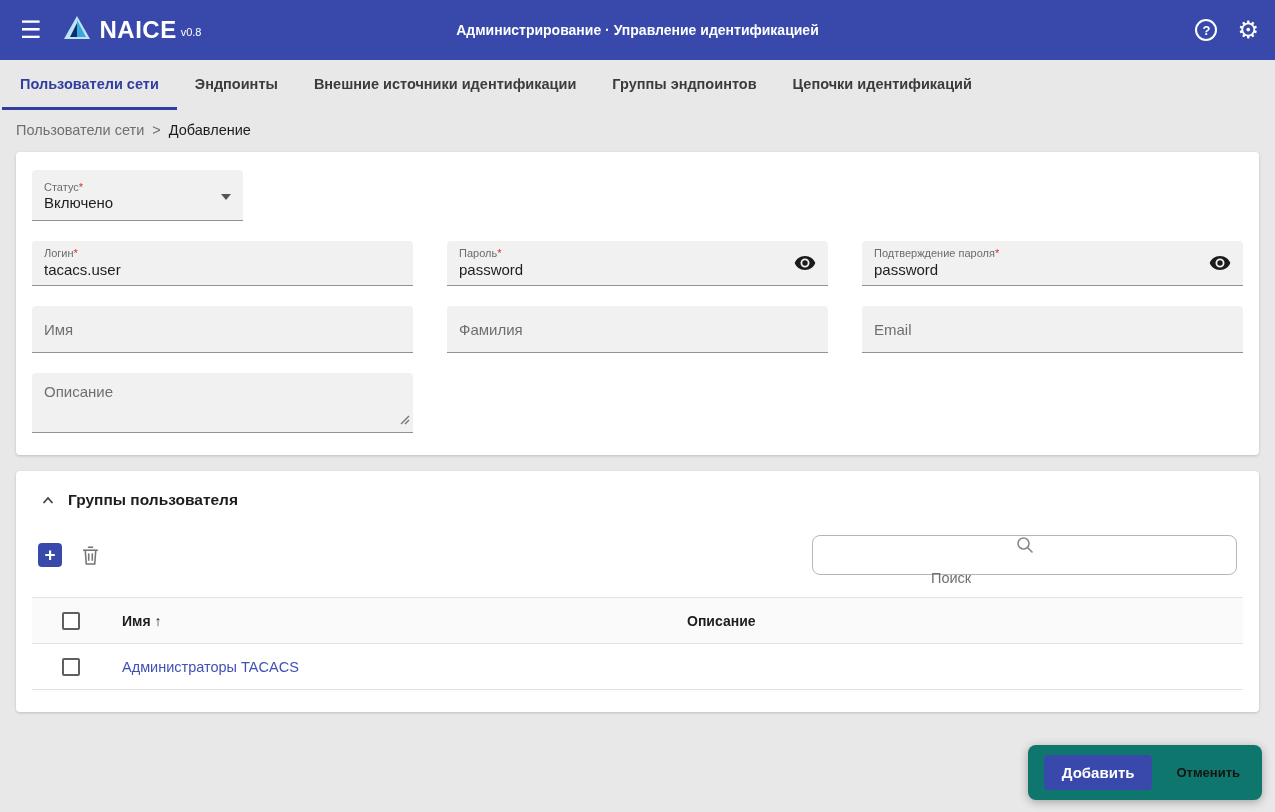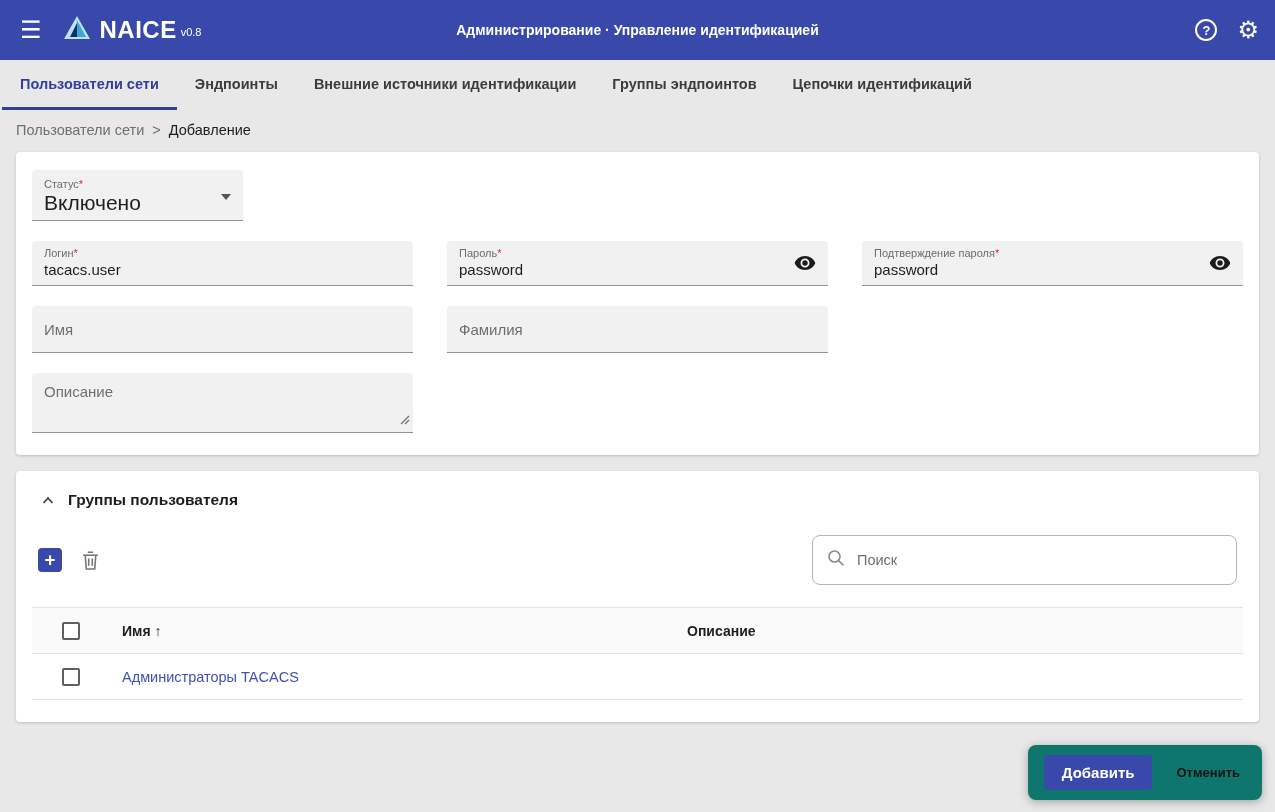--- a/index.html
+++ b/index.html
@@ -82,21 +82,21 @@
     font-family: "Liberation Sans", sans-serif;
   }
   .field.plain { height: 47px; display: flex; align-items: center; }
   .field.plain .field-input { padding: 0 12px; }
   .field-input::placeholder { color: #6f6f6f; opacity: 1; }
 
   .status-field {
     width: 211px; height: 51px; cursor: pointer;
     display: flex; flex-direction: column; justify-content: center;
   }
-  .status-value { font-size: 21px; color: #1e1e1e; padding: 1px 12px 4px 12px; }
+  .status-value { font-size: 15px; color: #1e1e1e; padding: 1px 12px 4px 12px; }
   .caret-down {
     position: absolute; right: 12px; top: 24px;
     width: 0; height: 0;
     border-left: 5px solid transparent; border-right: 5px solid transparent;
     border-top: 6px solid #555;
   }
 
   .row3 { display: grid; grid-template-columns: repeat(3, 1fr); gap: 34px; margin-top: 20px; }
 
   .eye-btn {
@@ -122,24 +122,24 @@
   .toolbar { display: flex; align-items: center; margin-top: 26px; padding: 0 6px; }
   .add-btn {
     width: 24px; height: 24px; background: #3949ab; border: none; border-radius: 4px;
     color: #fff; font-size: 19px; font-weight: 700; line-height: 22px;
     cursor: pointer; display: flex; align-items: center; justify-content: center;
   }
   .trash-btn { background: none; border: none; cursor: pointer; margin-left: 18px; line-height: 0; padding: 2px; }
 
   .search-box {
     margin-left: auto;
-    width: 425px; height: 50px;
+    width: 425px; height: 40px;
     border: 1px solid #b5b5b5; border-radius: 8px;
     display: flex; align-items: center; gap: 12px;
-    padding: 8px 14px; background: #fff;
+    padding: 0 14px; background: #fff; flex-direction: column;
   }
   .search-input {
     flex: 1; border: none; outline: none; font-size: 14.5px; color: #1e1e1e;
     font-family: "Liberation Sans", sans-serif; background: transparent;
   }
   .search-input::placeholder { color: #6f6f6f; opacity: 1; }
 
   
   table { width: 100%; border-collapse: collapse; margin-top: 22px; }
   thead tr { background: #fafafa; }
@@ -257,20 +257,23 @@
         </button>
       </div>
     </div>
 
     <div class="row3">
       <div class="field plain">
         <input class="field-input" type="text" placeholder="Имя" style="">
       </div>
       <div class="field plain">
         <input class="field-input" type="text" placeholder="Фамилия" style="">
+      </div>
+      <div class="field plain">
+        <input class="field-input" type="text" placeholder="Email" style="">
       </div>
     </div>
 
     <div class="row3">
       <div class="field textarea-field">
         <textarea class="textarea-input" placeholder="Описание" style=""></textarea>
         <span class="resize-handle">
           <svg width="10" height="10" viewBox="0 0 10 10" stroke="#707070" stroke-width="1.2">
             <line x1="1" y1="9" x2="9" y2="1"></line>
             <line x1="5" y1="9" x2="9" y2="5"></line>

